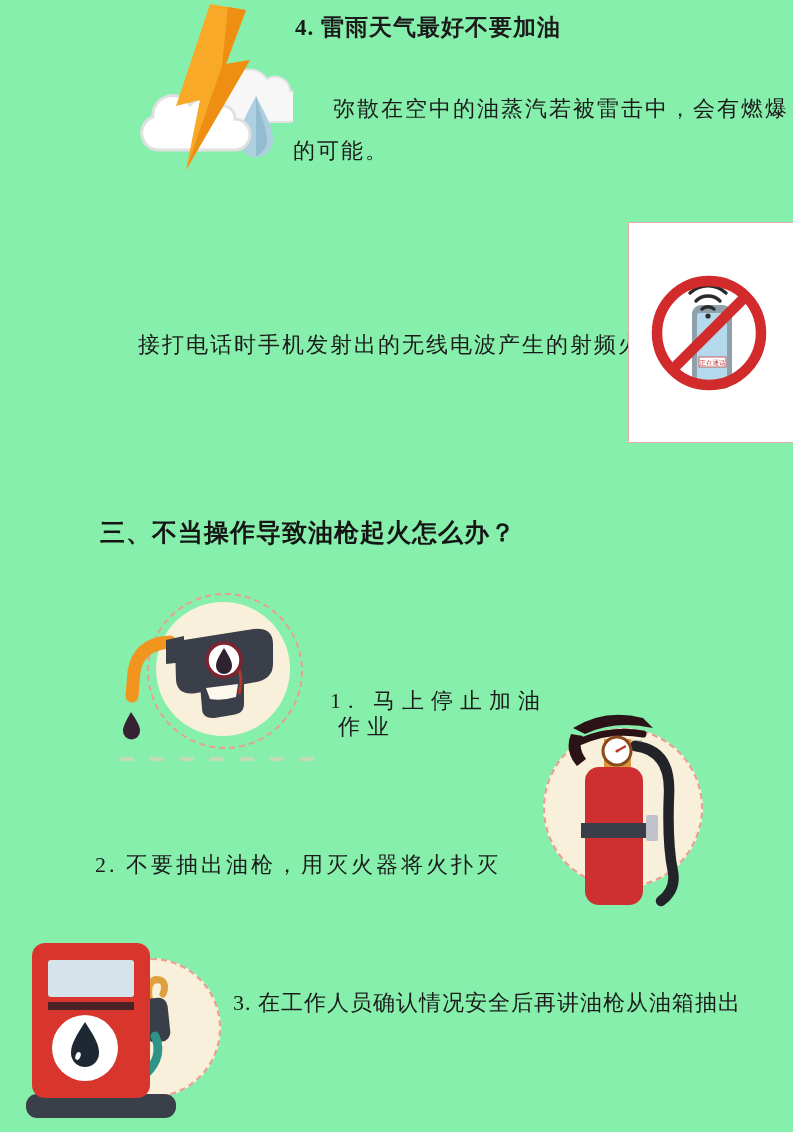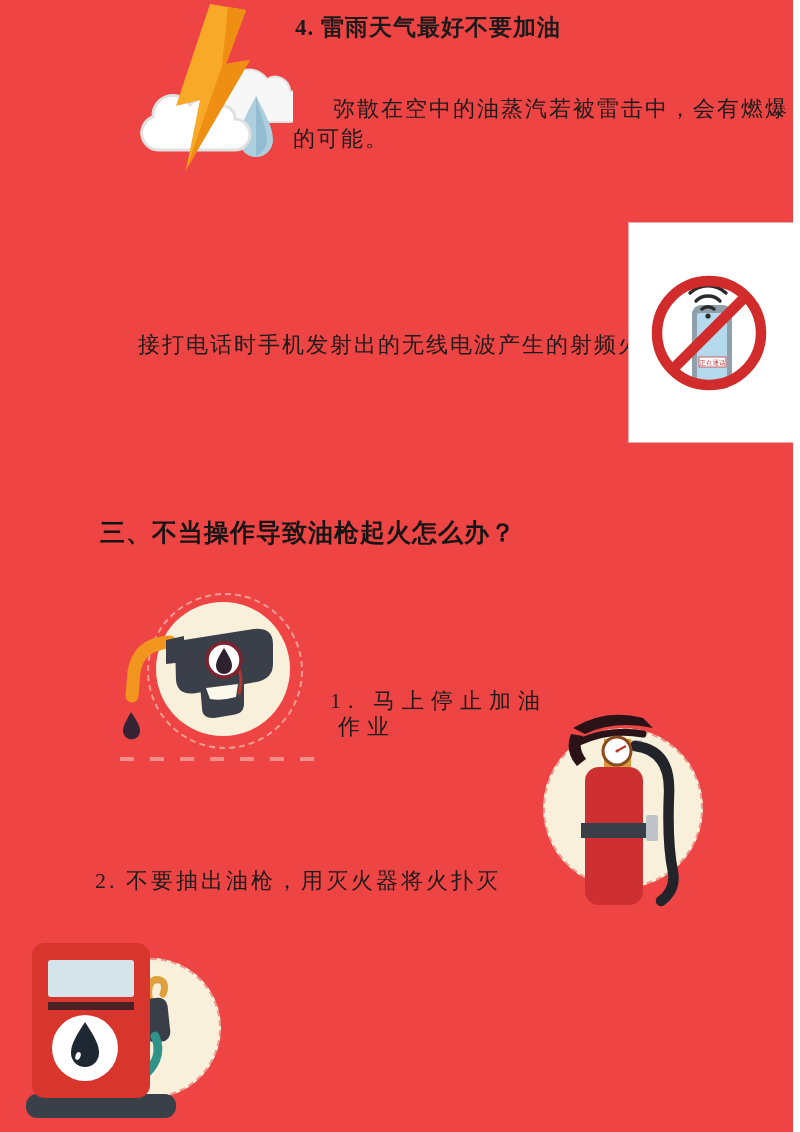--- a/index.html
+++ b/index.html
@@ -1,24 +1,24 @@
 <!DOCTYPE html>
 <html><head>
 <meta charset="utf-8">
 <style>
   html,body{margin:0;padding:0;background:#ffffff;}
-  #page{position:relative;width:793px;height:1132px;background:#ef4444;overflow:hidden;
+  #page{position:relative;width:793px;height:1132px;background:#86efac;overflow:hidden;
         font-family:"Liberation Serif", serif;color:#1b1b1b;}
   .abs{position:absolute;}
   .h-bold{font-weight:bold;font-size:23px;letter-spacing:1px;white-space:nowrap;}
   .body-line{font-size:22px;letter-spacing:2px;white-space:nowrap;}
   .sec-heading{font-family:"Liberation Sans", sans-serif;font-weight:600;font-size:25px;
                letter-spacing:1px;white-space:nowrap;color:#151515;text-align:center;}
   .step1-line{font-size:22px;letter-spacing:7px;white-space:nowrap;}
-  .step-line{font-size:22px;white-space:nowrap;margin-top:16px;}
+  .step-line{font-size:22px;white-space:nowrap;}
   .dash-circle{border:2px dashed #ec9e92;border-radius:50%;}
   .cream{background:#f8f0da;border-radius:50%;}
   .nophone-frame{width:167px;height:219px;background:#ffffff;border:1px solid #e7abab;}
   .dash-row{height:4px;opacity:.55;
     background:repeating-linear-gradient(90deg,#f5c9bf 0 14px,transparent 14px 30px);}
 </style>
 </head>
 <body>
 
 <div id="page">
@@ -27,21 +27,21 @@
     <path d="M103,122 a17,17 0 0 1 -4,-33 a22,22 0 0 1 40,-10 a15,15 0 0 1 23,12 a14,14 0 0 1 -2,31 z" fill="#f7f7f7" stroke="#e3e3e3" stroke-width="2"></path>
     <path d="M128,96 C117,117 111,128 111,140 a17,17 0 0 0 34,0 C145,128 139,117 128,96 z" fill="#aecfdf"></path>
     <path d="M128,96 C133,117 139,128 139,140 a17,17 0 0 1 -11,16 L128,96 z" fill="#93bcd0"></path>
     <path d="M30,150 a17,17 0 0 1 -5,-33 a20,20 0 0 1 37,-12 a16,16 0 0 1 26,2 a13,13 0 0 1 19,12 a14,14 0 0 1 -1,31 z" fill="#ffffff" stroke="#e0e0e0" stroke-width="3"></path>
     <polygon points="82,4 118,10 98,64 122,60 58,170 72,100 48,106" fill="#f8a928"></polygon>
     <polygon points="100,7 118,10 98,64 122,60 58,170 94,66" fill="#ee8e13"></polygon>
   </svg>
 
   <div class="abs h-bold" style="left:295px;top:12px;">4. 雷雨天气最好不要加油</div>
   <div class="abs body-line" style="left:333px;top:78px;margin-top:16px;">弥散在空中的油蒸汽若被雷击中，会有燃爆</div>
-  <div class="abs body-line" style="left:293px;top:124px;">的可能。</div>
+  <div class="abs body-line" style="left:293px;top:136px;">的可能。</div>
 
   <div class="abs body-line" style="left:138px;top:330px;">接打电话时手机发射出的无线电波产生的射频火</div>
 
   <div class="abs nophone-frame" style="left:628px;top:222px;">
     <svg width="167" height="219" viewBox="0 0 167 219" aria-hidden="true">
       <rect x="63" y="82" width="40" height="84" rx="9" fill="#8fa0ab"></rect>
       <rect x="68" y="90" width="30" height="68" rx="2" fill="#b5d9ec"></rect>
       <g stroke="#2b2b2b" stroke-width="3.4" fill="none" stroke-linecap="round">
         <path d="M61,70 a26,26 0 0 1 36,0"></path>
         <path d="M67,78 a17,17 0 0 1 24,0"></path>
@@ -100,14 +100,15 @@
     <rect x="11" y="158" width="150" height="24" rx="11" fill="#3a4049"></rect>
     <path d="M140,100 C148,118 138,132 128,140 C112,150 100,152 94,146" stroke="#2f9487" stroke-width="9" fill="none" stroke-linecap="round"></path>
     <rect x="17" y="7" width="118" height="155" rx="13" fill="#d8352d"></rect>
     <rect x="33" y="24" width="86" height="37" rx="3" fill="#d5e4ea"></rect>
     <rect x="33" y="66" width="86" height="8" fill="#4a2126"></rect>
     <circle cx="70" cy="112" r="33" fill="#ffffff"></circle>
     <path d="M70,86 C61,100 56,108 56,117 a14,14 0 0 0 28,0 C84,108 79,100 70,86 z" fill="#1e2833"></path>
     <ellipse cx="63" cy="120" rx="2.5" ry="4" fill="#ffffff" transform="rotate(20 63 120)"></ellipse>
   </svg>
 
+  <div class="abs step-line" style="left:233px;top:988px;letter-spacing:1px;">3. 在工作人员确认情况安全后再讲油枪从油箱抽出</div>
 
 </div>
 
 </body></html>

